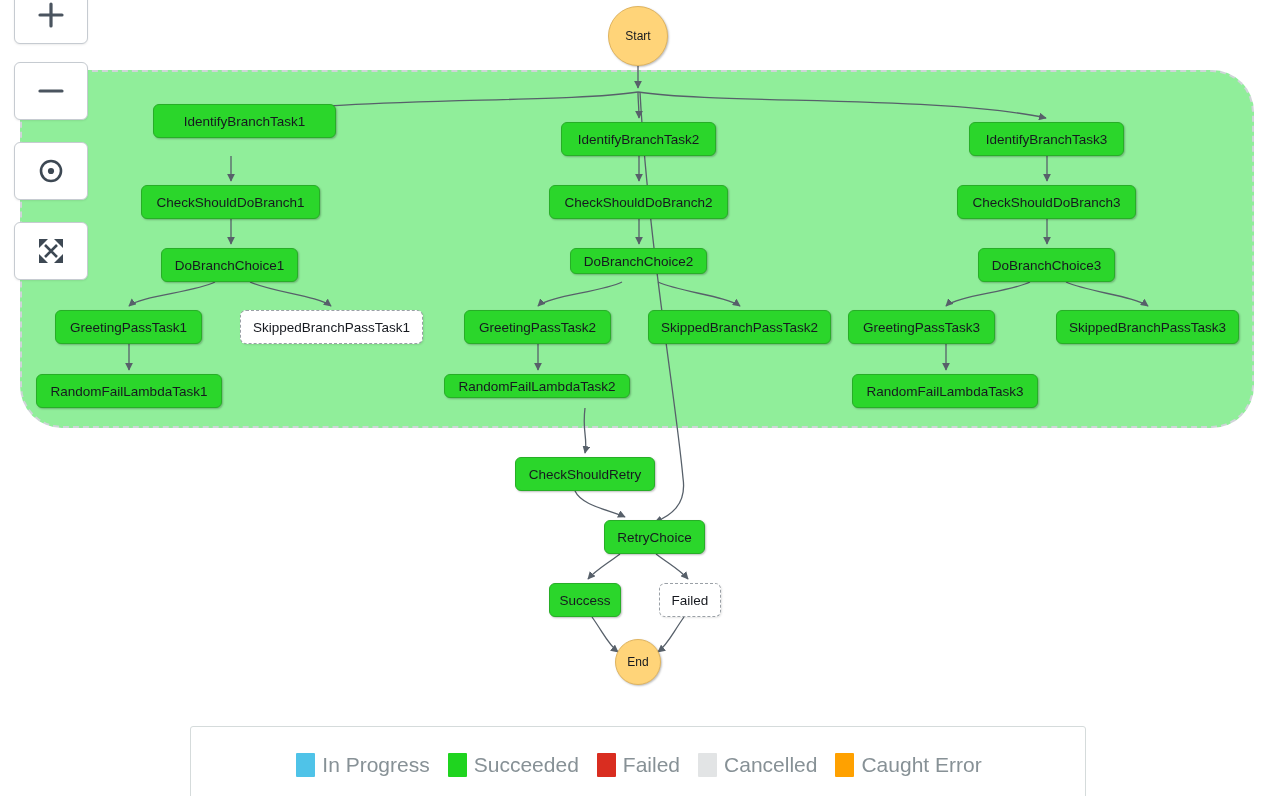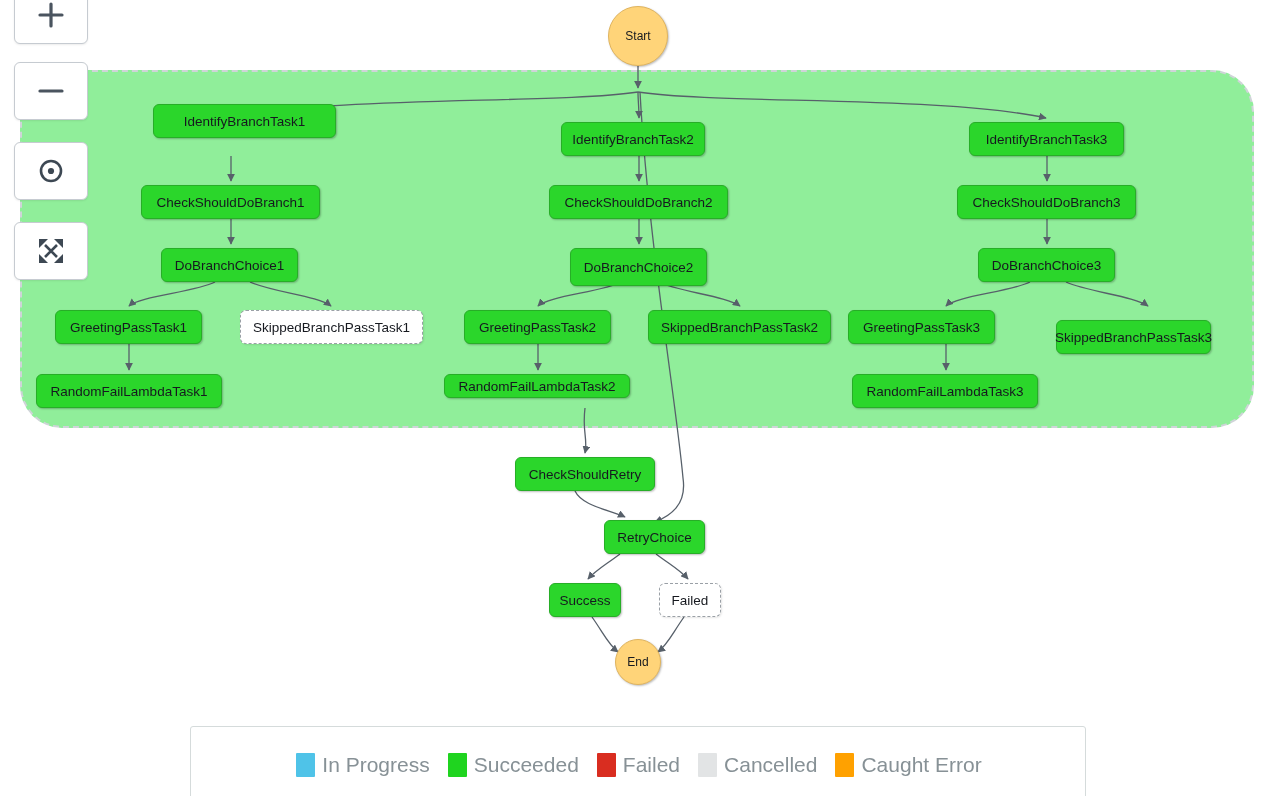--- a/index.html
+++ b/index.html
@@ -124,31 +124,31 @@
     </svg>
 
     <div id="nodes-layer">
         <div class="node terminal" style="left: 608px; top: 6px; width: 60px; height: 60px;">Start</div>
         <div class="node succeeded" style="left: 153px; top: 104px; width: 183px; height: 34px;">IdentifyBranchTask1</div>
         <div class="node succeeded" style="left: 141px; top: 185px; width: 179px; height: 34px;">CheckShouldDoBranch1</div>
         <div class="node succeeded" style="left: 161px; top: 248px; width: 137px; height: 34px;">DoBranchChoice1</div>
         <div class="node succeeded" style="left: 55px; top: 310px; width: 147px; height: 34px;">GreetingPassTask1</div>
         <div class="node skipped" style="left: 240px; top: 310px; width: 183px; height: 34px;">SkippedBranchPassTask1</div>
         <div class="node succeeded" style="left: 36px; top: 374px; width: 186px; height: 34px;">RandomFailLambdaTask1</div>
-        <div class="node succeeded" style="left: 561px; top: 122px; width: 144px; height: 34px;">IdentifyBranchTask2</div>
+        <div class="node succeeded" style="left: 561px; top: 122px; width: 155px; height: 34px;">IdentifyBranchTask2</div>
         <div class="node succeeded" style="left: 549px; top: 185px; width: 179px; height: 34px;">CheckShouldDoBranch2</div>
-        <div class="node succeeded" style="left: 570px; top: 248px; width: 137px; height: 38px;">DoBranchChoice2</div>
+        <div class="node succeeded" style="left: 570px; top: 248px; width: 137px; height: 26px;">DoBranchChoice2</div>
         <div class="node succeeded" style="left: 464px; top: 310px; width: 147px; height: 34px;">GreetingPassTask2</div>
         <div class="node succeeded" style="left: 648px; top: 310px; width: 183px; height: 34px;">SkippedBranchPassTask2</div>
         <div class="node succeeded" style="left: 444px; top: 374px; width: 186px; height: 24px;">RandomFailLambdaTask2</div>
         <div class="node succeeded" style="left: 969px; top: 122px; width: 155px; height: 34px;">IdentifyBranchTask3</div>
         <div class="node succeeded" style="left: 957px; top: 185px; width: 179px; height: 34px;">CheckShouldDoBranch3</div>
         <div class="node succeeded" style="left: 978px; top: 248px; width: 137px; height: 34px;">DoBranchChoice3</div>
         <div class="node succeeded" style="left: 848px; top: 310px; width: 147px; height: 34px;">GreetingPassTask3</div>
-        <div class="node succeeded" style="left: 1056px; top: 310px; width: 155px; height: 34px; margin-top: 10px;">SkippedBranchPassTask3</div>
+        <div class="node succeeded" style="left: 1056px; top: 310px; width: 183px; height: 34px;">SkippedBranchPassTask3</div>
         <div class="node succeeded" style="left: 852px; top: 374px; width: 186px; height: 34px;">RandomFailLambdaTask3</div>
         <div class="node succeeded" style="left: 515px; top: 457px; width: 140px; height: 34px;">CheckShouldRetry</div>
         <div class="node succeeded" style="left: 587px; top: 520px; width: 101px; height: 34px; margin-left: 17px;">RetryChoice</div>
         <div class="node succeeded" style="left: 549px; top: 583px; width: 72px; height: 34px;">Success</div>
         <div class="node skipped" style="left: 659px; top: 583px; width: 62px; height: 34px;">Failed</div>
         <div class="node terminal" style="left: 615px; top: 639px; width: 46px; height: 46px;">End</div>
       </div>
   </div>
 
   <div class="zoom-ctl" id="zoom-in">

